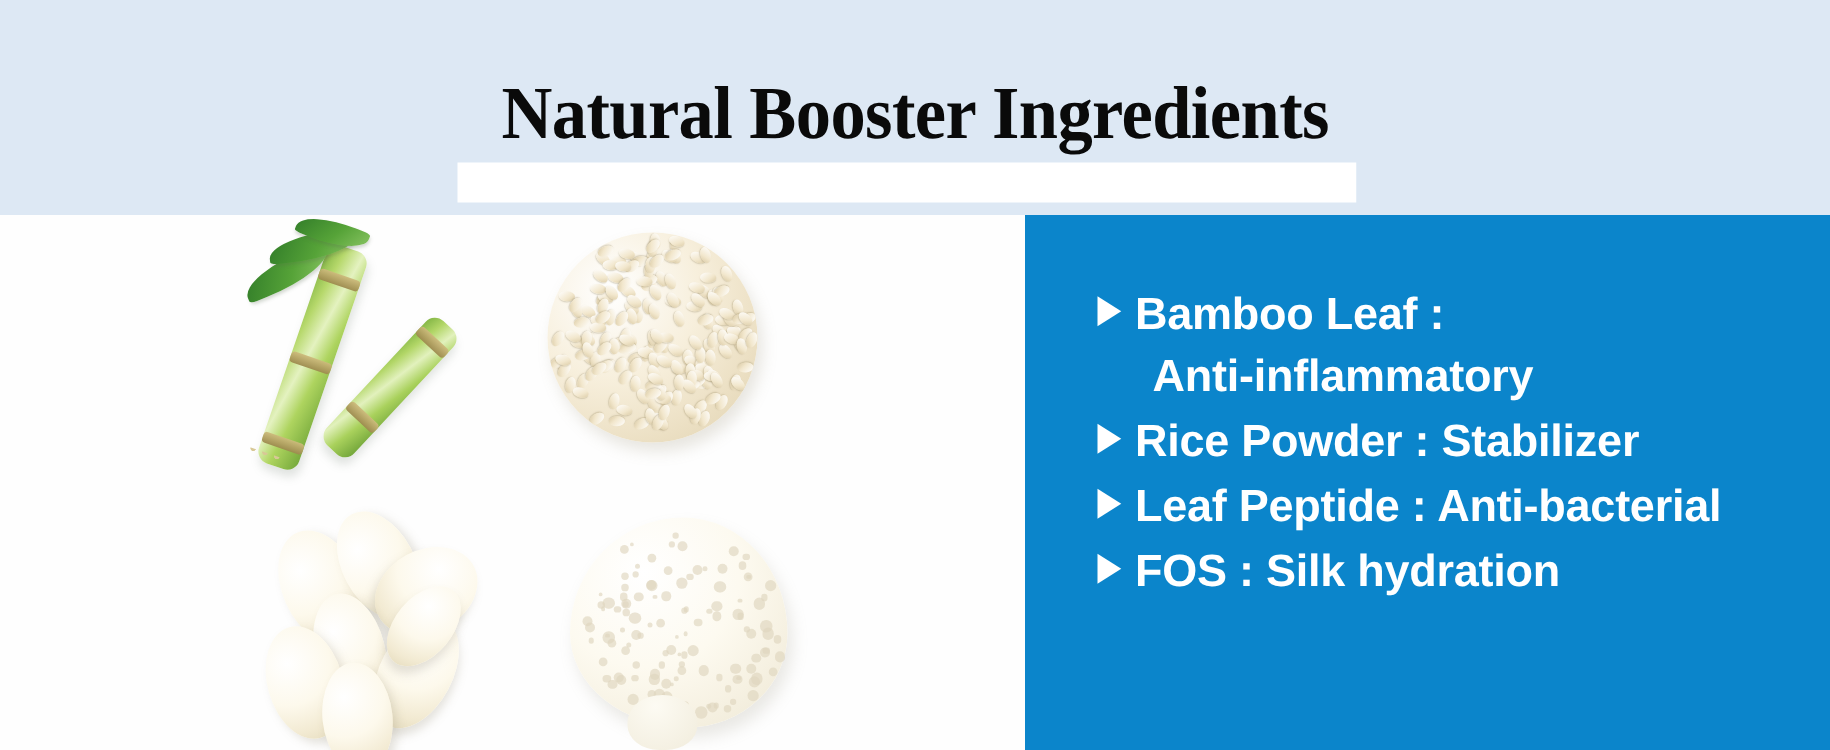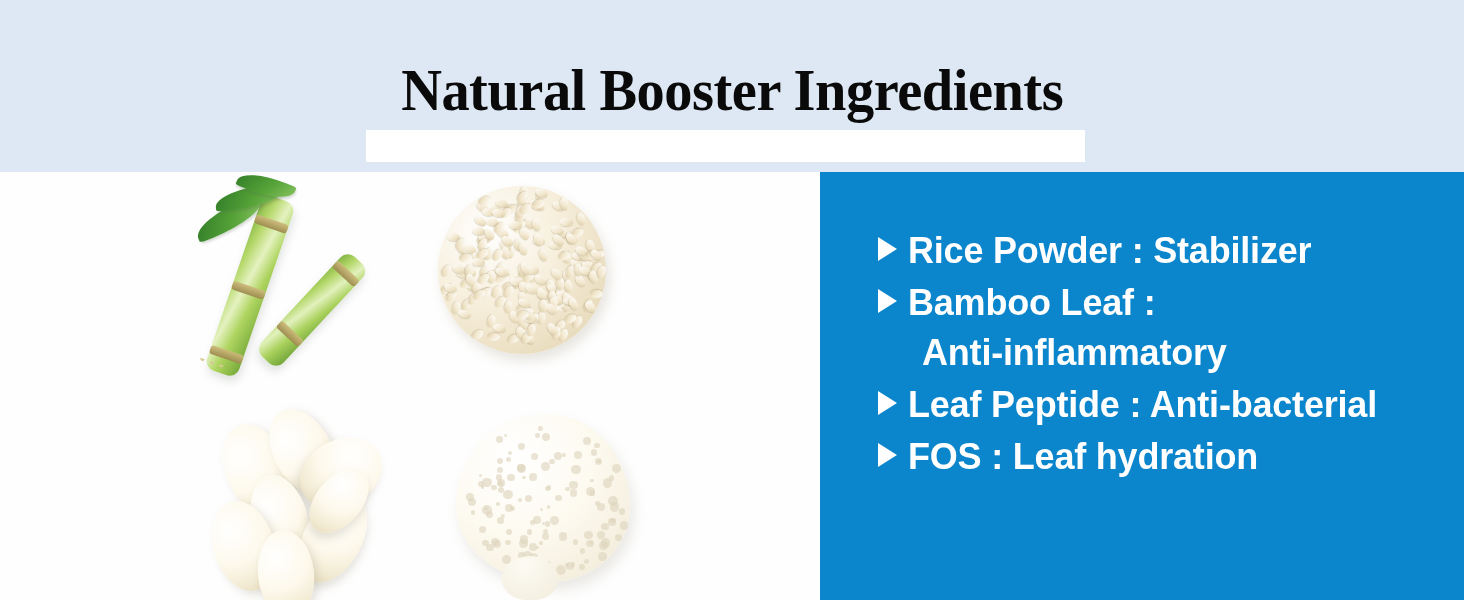--- a/index.html
+++ b/index.html
@@ -577,36 +577,36 @@
     </div>
 
   </div>
 
   <div class="panel">
     <div class="bullets" id="bullet-list">
         <div class="bullet-row">
           <div class="bullet-marker"><svg width="22" height="26" viewBox="0 0 22 26" aria-hidden="true">
               <polygon points="2,1 21,13 2,25" fill="#ffffff"></polygon>
             </svg></div>
-          <div class="bullet-body"><span>Rice Powder : Stabilizer</span></div>
+          <div class="bullet-body"><span>Bamboo Leaf :</span><span class="bullet-line-2">Anti-inflammatory</span></div>
         </div>
         <div class="bullet-row">
           <div class="bullet-marker"><svg width="22" height="26" viewBox="0 0 22 26" aria-hidden="true">
               <polygon points="2,1 21,13 2,25" fill="#ffffff"></polygon>
             </svg></div>
-          <div class="bullet-body"><span>Bamboo Leaf :</span><span class="bullet-line-2">Anti-inflammatory</span></div>
+          <div class="bullet-body"><span>Rice Powder : Stabilizer</span></div>
         </div>
         <div class="bullet-row">
           <div class="bullet-marker"><svg width="22" height="26" viewBox="0 0 22 26" aria-hidden="true">
               <polygon points="2,1 21,13 2,25" fill="#ffffff"></polygon>
             </svg></div>
           <div class="bullet-body"><span>Leaf Peptide : Anti-bacterial</span></div>
         </div>
         <div class="bullet-row">
           <div class="bullet-marker"><svg width="22" height="26" viewBox="0 0 22 26" aria-hidden="true">
               <polygon points="2,1 21,13 2,25" fill="#ffffff"></polygon>
             </svg></div>
-          <div class="bullet-body"><span>FOS : Leaf hydration</span></div>
+          <div class="bullet-body"><span>FOS : Silk hydration</span></div>
         </div>
       </div>
   </div>
 
 </div>
 
 </body></html>

